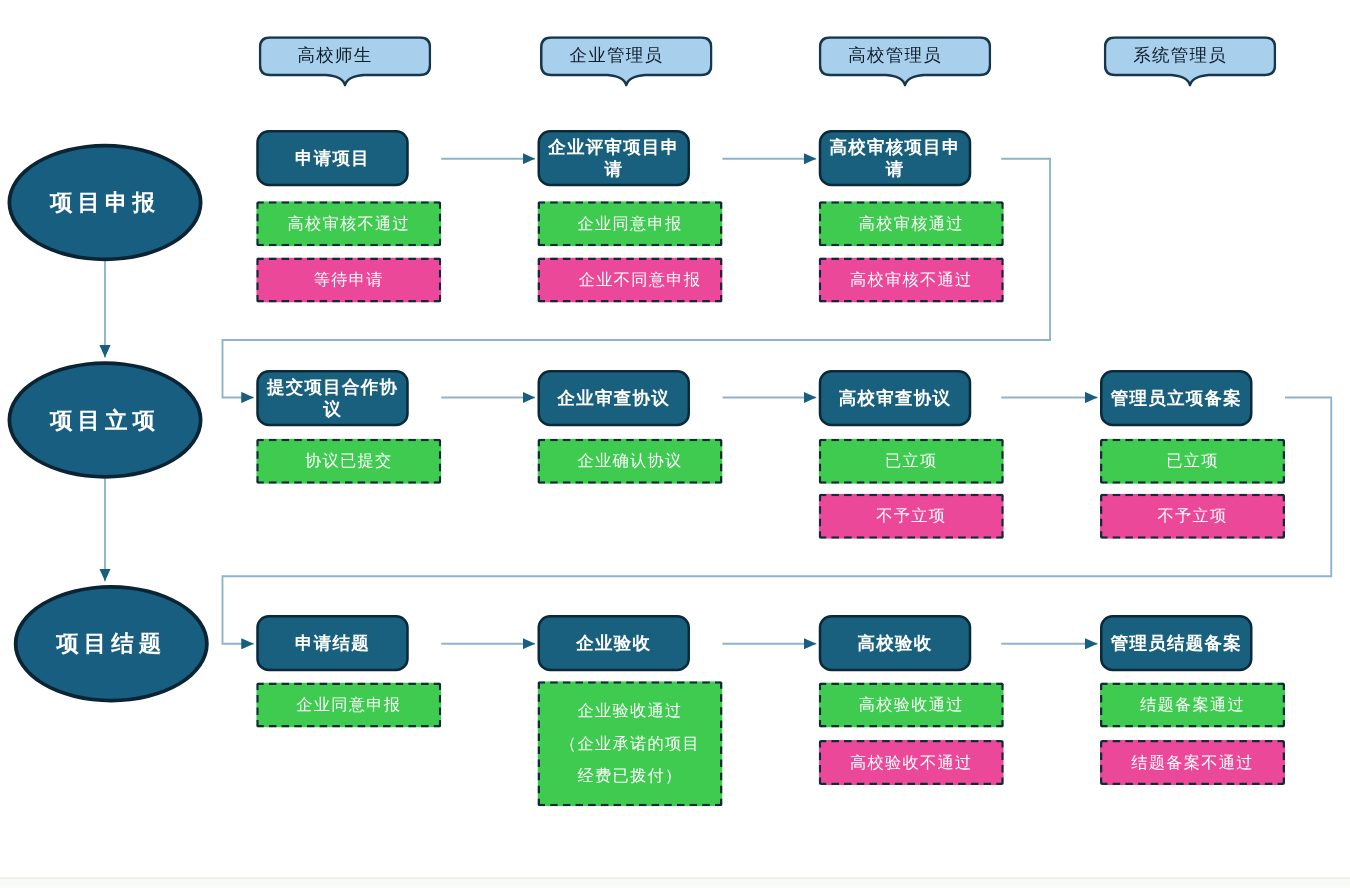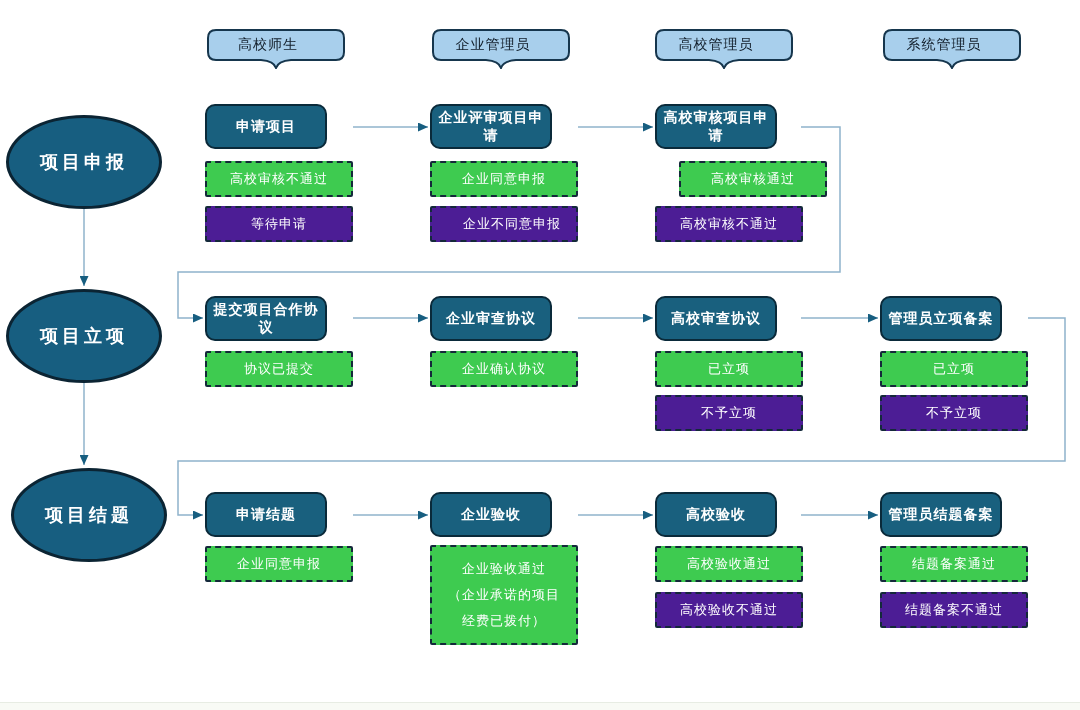--- a/index.html
+++ b/index.html
@@ -27,21 +27,21 @@
     border-radius:10px;
     color:#ffffff; font-size:14px; font-weight:600; letter-spacing:1px;
   }
   .status {
     width:148px; height:36px;
     border:2px dashed #14293A;
     border-radius:2px;
     color:#ffffff; font-size:13px; letter-spacing:1px;
   }
   .success  { background:#3ECB50; }
-  .rejected { background:#4c1d95; }
+  .rejected { background:#ec4899; }
   .big {
     height:100px;
     flex-direction:column;
     line-height:2.0;
   }
   .big span { display:block; }
   .phase {
     width:156px; height:94px;
     background:#175E80;
     border:3px solid #0B2433;
@@ -118,21 +118,21 @@
 
   <div class="node step" style="left:205px; top:104px;">申请项目</div>
   <div class="node status success" style="left:205px; top:161px;">高校审核不通过</div>
   <div class="node status rejected" style="left:205px; top:206px;">等待申请</div>
 
   <div class="node step" style="left:430px; top:104px;">企业评审项目申请</div>
   <div class="node status success" style="left:430px; top:161px;">企业同意申报</div>
   <div class="node status rejected" style="left:430px; top:206px;padding-left:16px;">企业不同意申报</div>
 
   <div class="node step" style="left:655px; top:104px;">高校审核项目申请</div>
-  <div class="node status success" style="left:655px; top:161px;margin-left:24px;">高校审核通过</div>
+  <div class="node status success" style="left:655px; top:161px;">高校审核通过</div>
   <div class="node status rejected" style="left:655px; top:206px;">高校审核不通过</div>
 
   <div class="node step" style="left:205px; top:296px;">提交项目合作协议</div>
   <div class="node status success" style="left:205px; top:351px;">协议已提交</div>
 
   <div class="node step" style="left:430px; top:296px;">企业审查协议</div>
   <div class="node status success" style="left:430px; top:351px;">企业确认协议</div>
 
   <div class="node step" style="left:655px; top:296px;">高校审查协议</div>
   <div class="node status success" style="left:655px; top:351px;">已立项</div>

